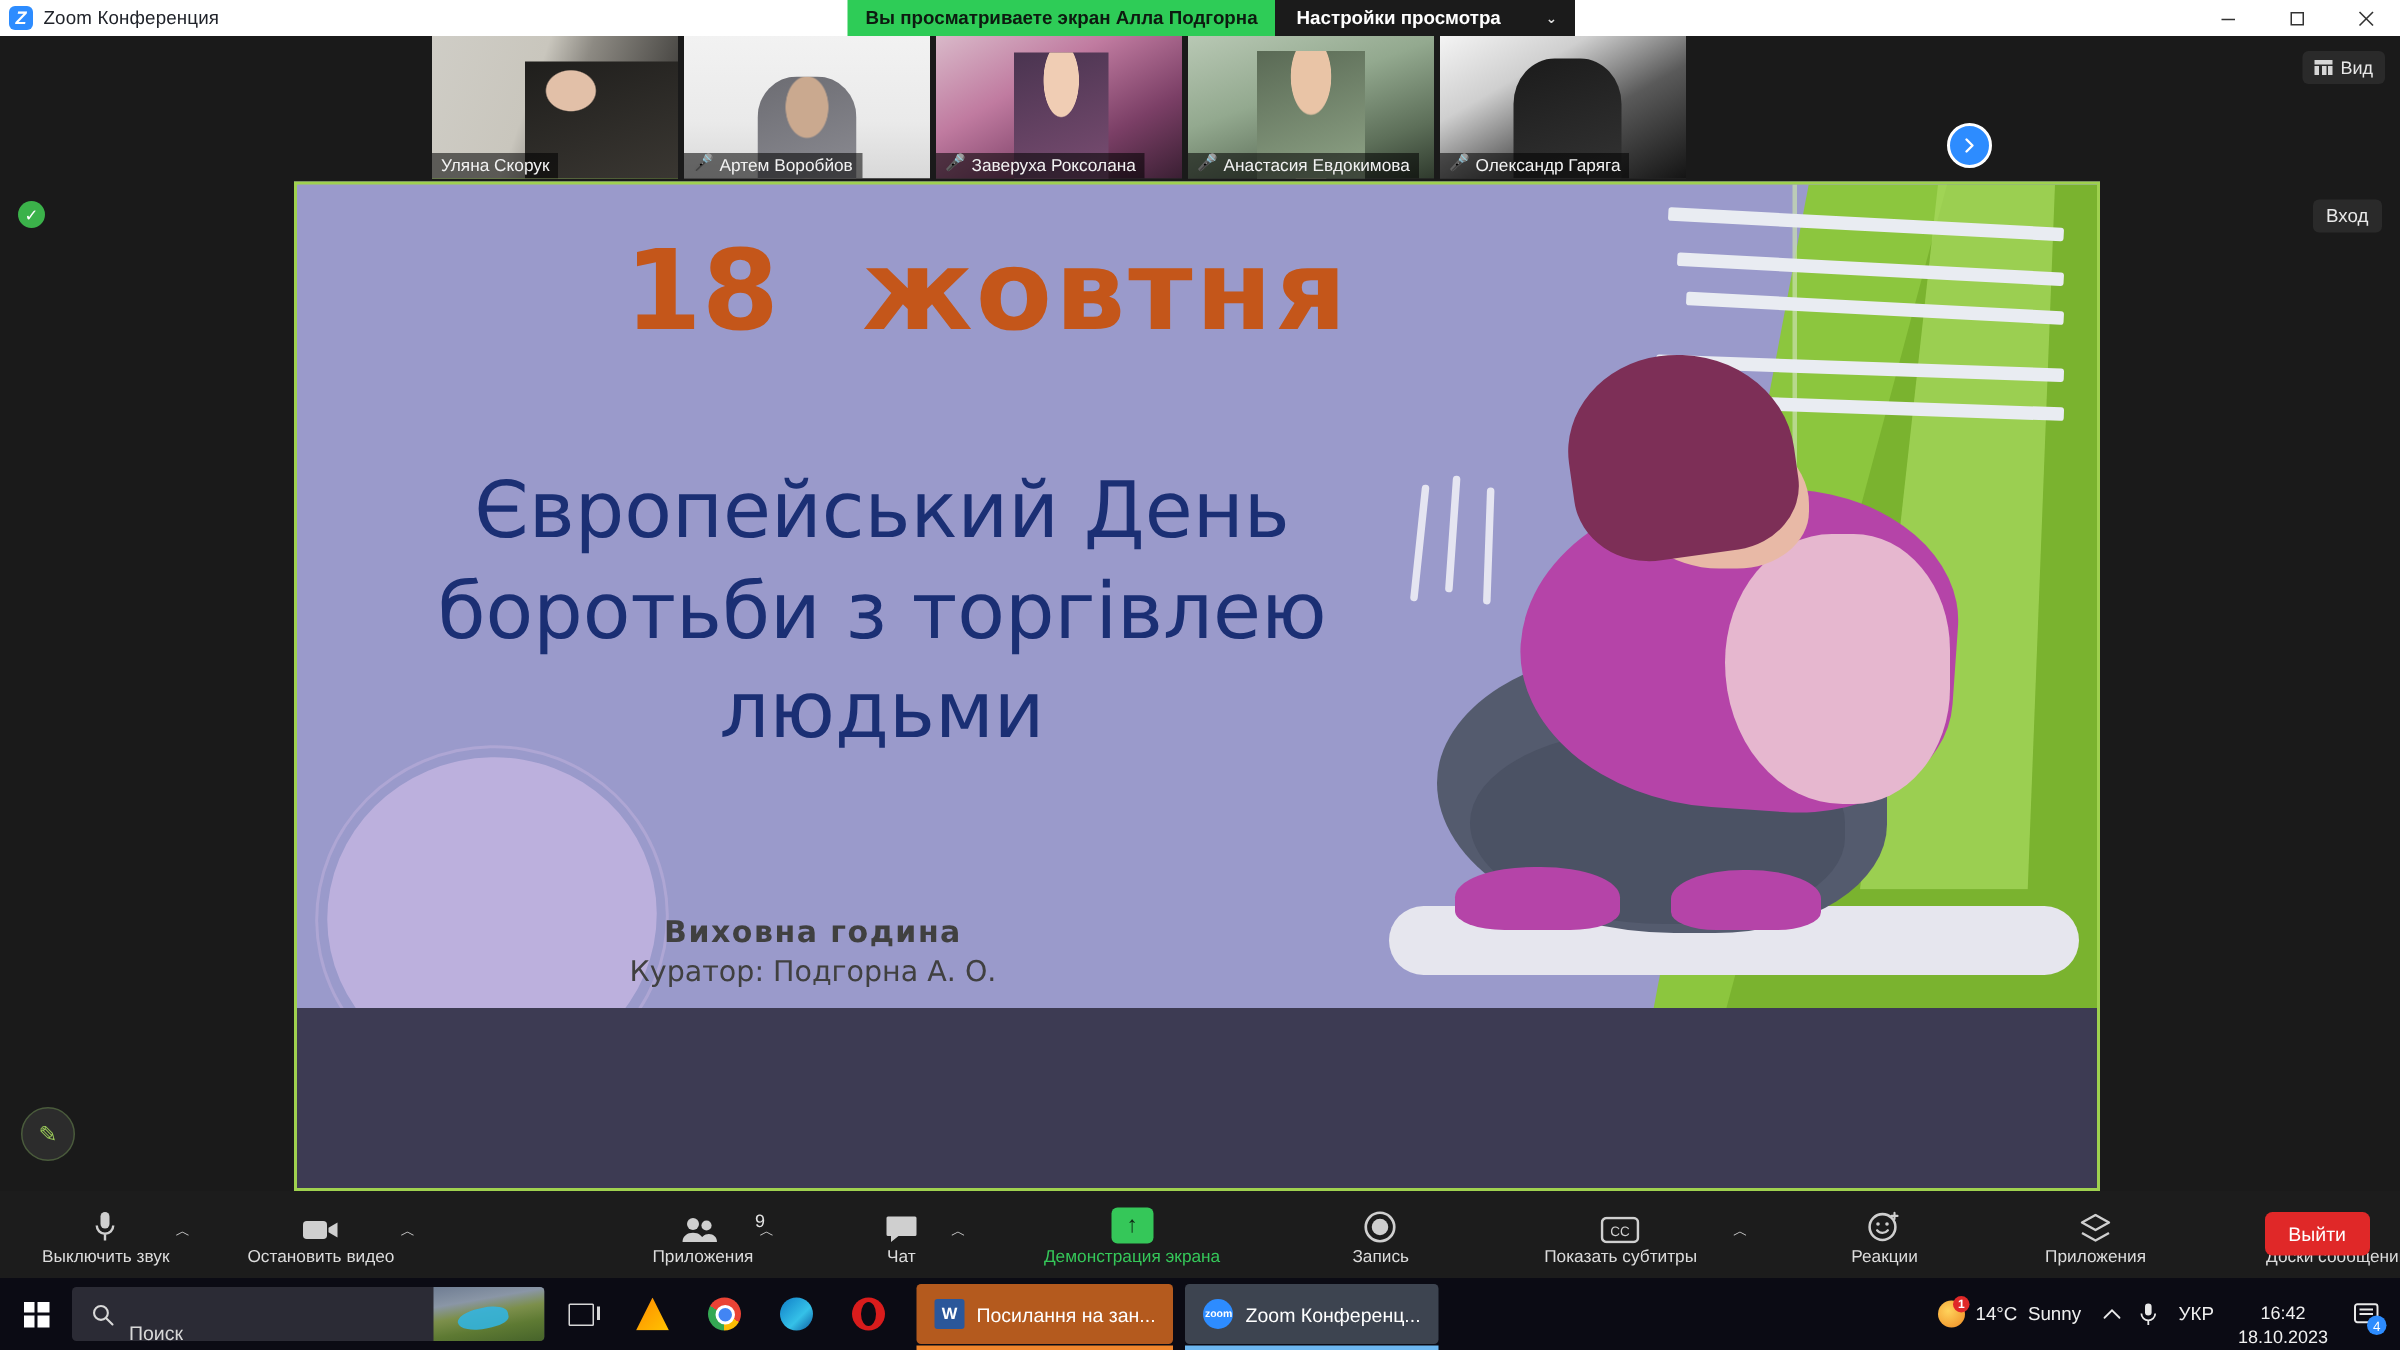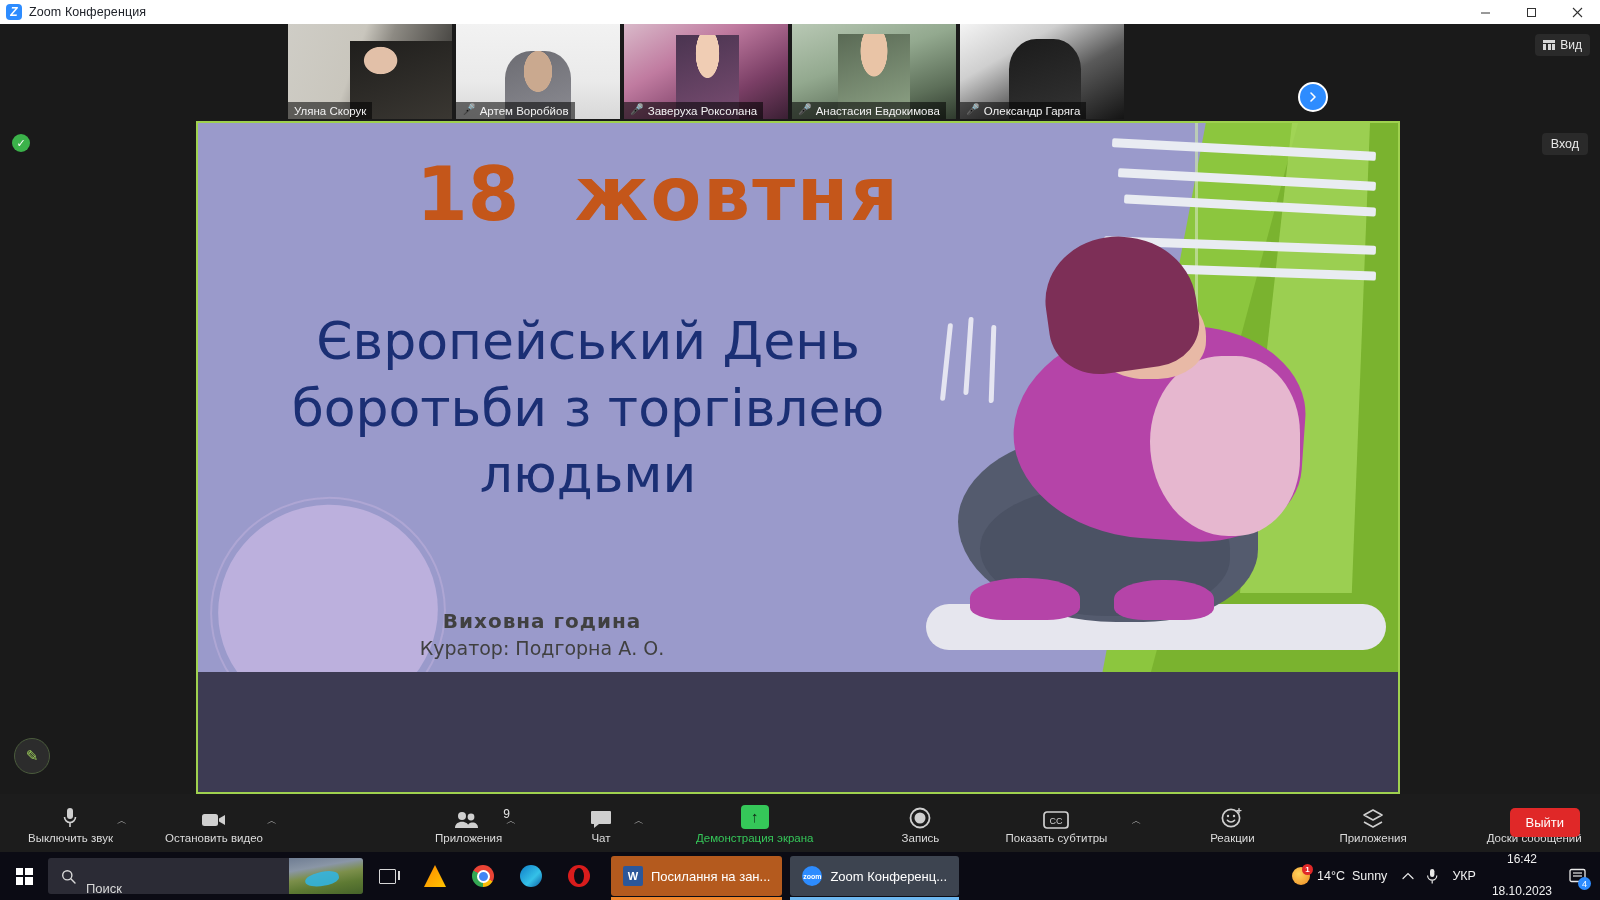--- a/index.html
+++ b/index.html
@@ -149,21 +149,21 @@
   .task-btn.zoomwin .underline{background:#6db7f0;}
   .wico{width:20px;height:20px;background:#2b579a;border-radius:2px;color:#fff;font-size:11px;font-weight:bold;
     display:flex;align-items:center;justify-content:center;}
   .zico{width:20px;height:20px;border-radius:50%;background:#2d8cff;color:#fff;font-size:7px;
     display:flex;align-items:center;justify-content:center;font-weight:bold;}
   .tray{position:absolute;right:0;bottom:0;height:48px;display:flex;align-items:center;gap:0;padding-right:6px;}
   .tray-item{display:flex;align-items:center;gap:7px;padding:0 9px;height:48px;color:#f0f0f0;font-size:12.5px;}
   .weather-ico{width:18px;height:18px;border-radius:50%;background:radial-gradient(circle at 38% 38%,#ffd35c,#ef8b23);position:relative;}
   .weather-ico .dot{position:absolute;right:-3px;top:-3px;width:11px;height:11px;border-radius:50%;background:#e02828;
     color:#fff;font-size:8px;display:flex;align-items:center;justify-content:center;font-weight:bold;}
-  .clock{display:flex;flex-direction:column;align-items:center;justify-content:space-between;height:48px;
+  .clock{display:flex;flex-direction:column;align-items:center;justify-content:flex-end;height:48px;
     font-size:12px;color:#f0f0f0;line-height:1.32;padding:0 8px;}
   .notif{position:relative;display:flex;align-items:center;justify-content:center;width:34px;height:48px;color:#e8e8e8;}
   .notif .cnt{position:absolute;right:3px;bottom:10px;width:13px;height:13px;border-radius:50%;background:#2d8cff;
     color:#fff;font-size:9px;display:flex;align-items:center;justify-content:center;}
 </style>
 </head>
 <body>
 
 <div class="app">
 
@@ -183,20 +183,27 @@
       </div>
       <div class="win-btn close">
         <svg width="11" height="11" viewBox="0 0 11 11">
             <line x1="1" y1="1" x2="10" y2="10" stroke="#333" stroke-width="1.1"></line>
             <line x1="10" y1="1" x2="1" y2="10" stroke="#333" stroke-width="1.1"></line>
           </svg>
       </div>
     </div>
   </div>
 
+  <div class="share-banner">
+    <div class="share-green">Вы просматриваете экран Алла Подгорна</div>
+    <div class="share-dark">
+      <span>Настройки просмотра</span>
+      <span class="chev">⌄</span>
+    </div>
+  </div>
 
   <div class="filmstrip">
     <div class="thumbs">
 
       <div class="thumb active">
         <div class="vid" style="background:linear-gradient(110deg,#cfcdc6 0%,#c9c6bd 40%,#8d8a83 55%,#2b2a28 100%);"></div>
         <div class="vid" style="left:38%;top:18%;width:62%;height:82%;background:radial-gradient(ellipse at 30% 25%,#e2c0a8 0 16%,transparent 17%),linear-gradient(160deg,#1f1e1c,#3a3732);"></div>
         <div class="namebar">
           <span>Уляна Скорук</span>
         </div>
@@ -388,21 +395,21 @@
           <span class="ico">
             <svg width="22" height="22" viewBox="0 0 22 22">
                 <circle cx="11" cy="11" r="9.5" fill="none" stroke="#cfcfcf" stroke-width="1.8"></circle>
                 <circle cx="11" cy="11" r="5.5" fill="#cfcfcf"></circle>
               </svg>
           </span>
           <span class="lab">Запись</span>
         </div>
       </div>
 
-      <div class="tb-wrap" style="margin-left:22px;text-align:center;">
+      <div class="tb-wrap" style="margin-left:46px;text-align:center;">
         <div class="tb">
           <span class="ico">
             <svg width="26" height="18" viewBox="0 0 26 18">
                 <rect x="1" y="1" width="24" height="16" rx="3" fill="none" stroke="#cfcfcf" stroke-width="1.7"></rect>
                 <text x="13" y="13" font-size="9" font-family="Liberation Sans" text-anchor="middle" fill="#cfcfcf">CC</text>
               </svg>
           </span>
           <span class="lab">Показать субтитры</span>
           <span class="caret" style="right:-34px;">︿</span>
         </div>

